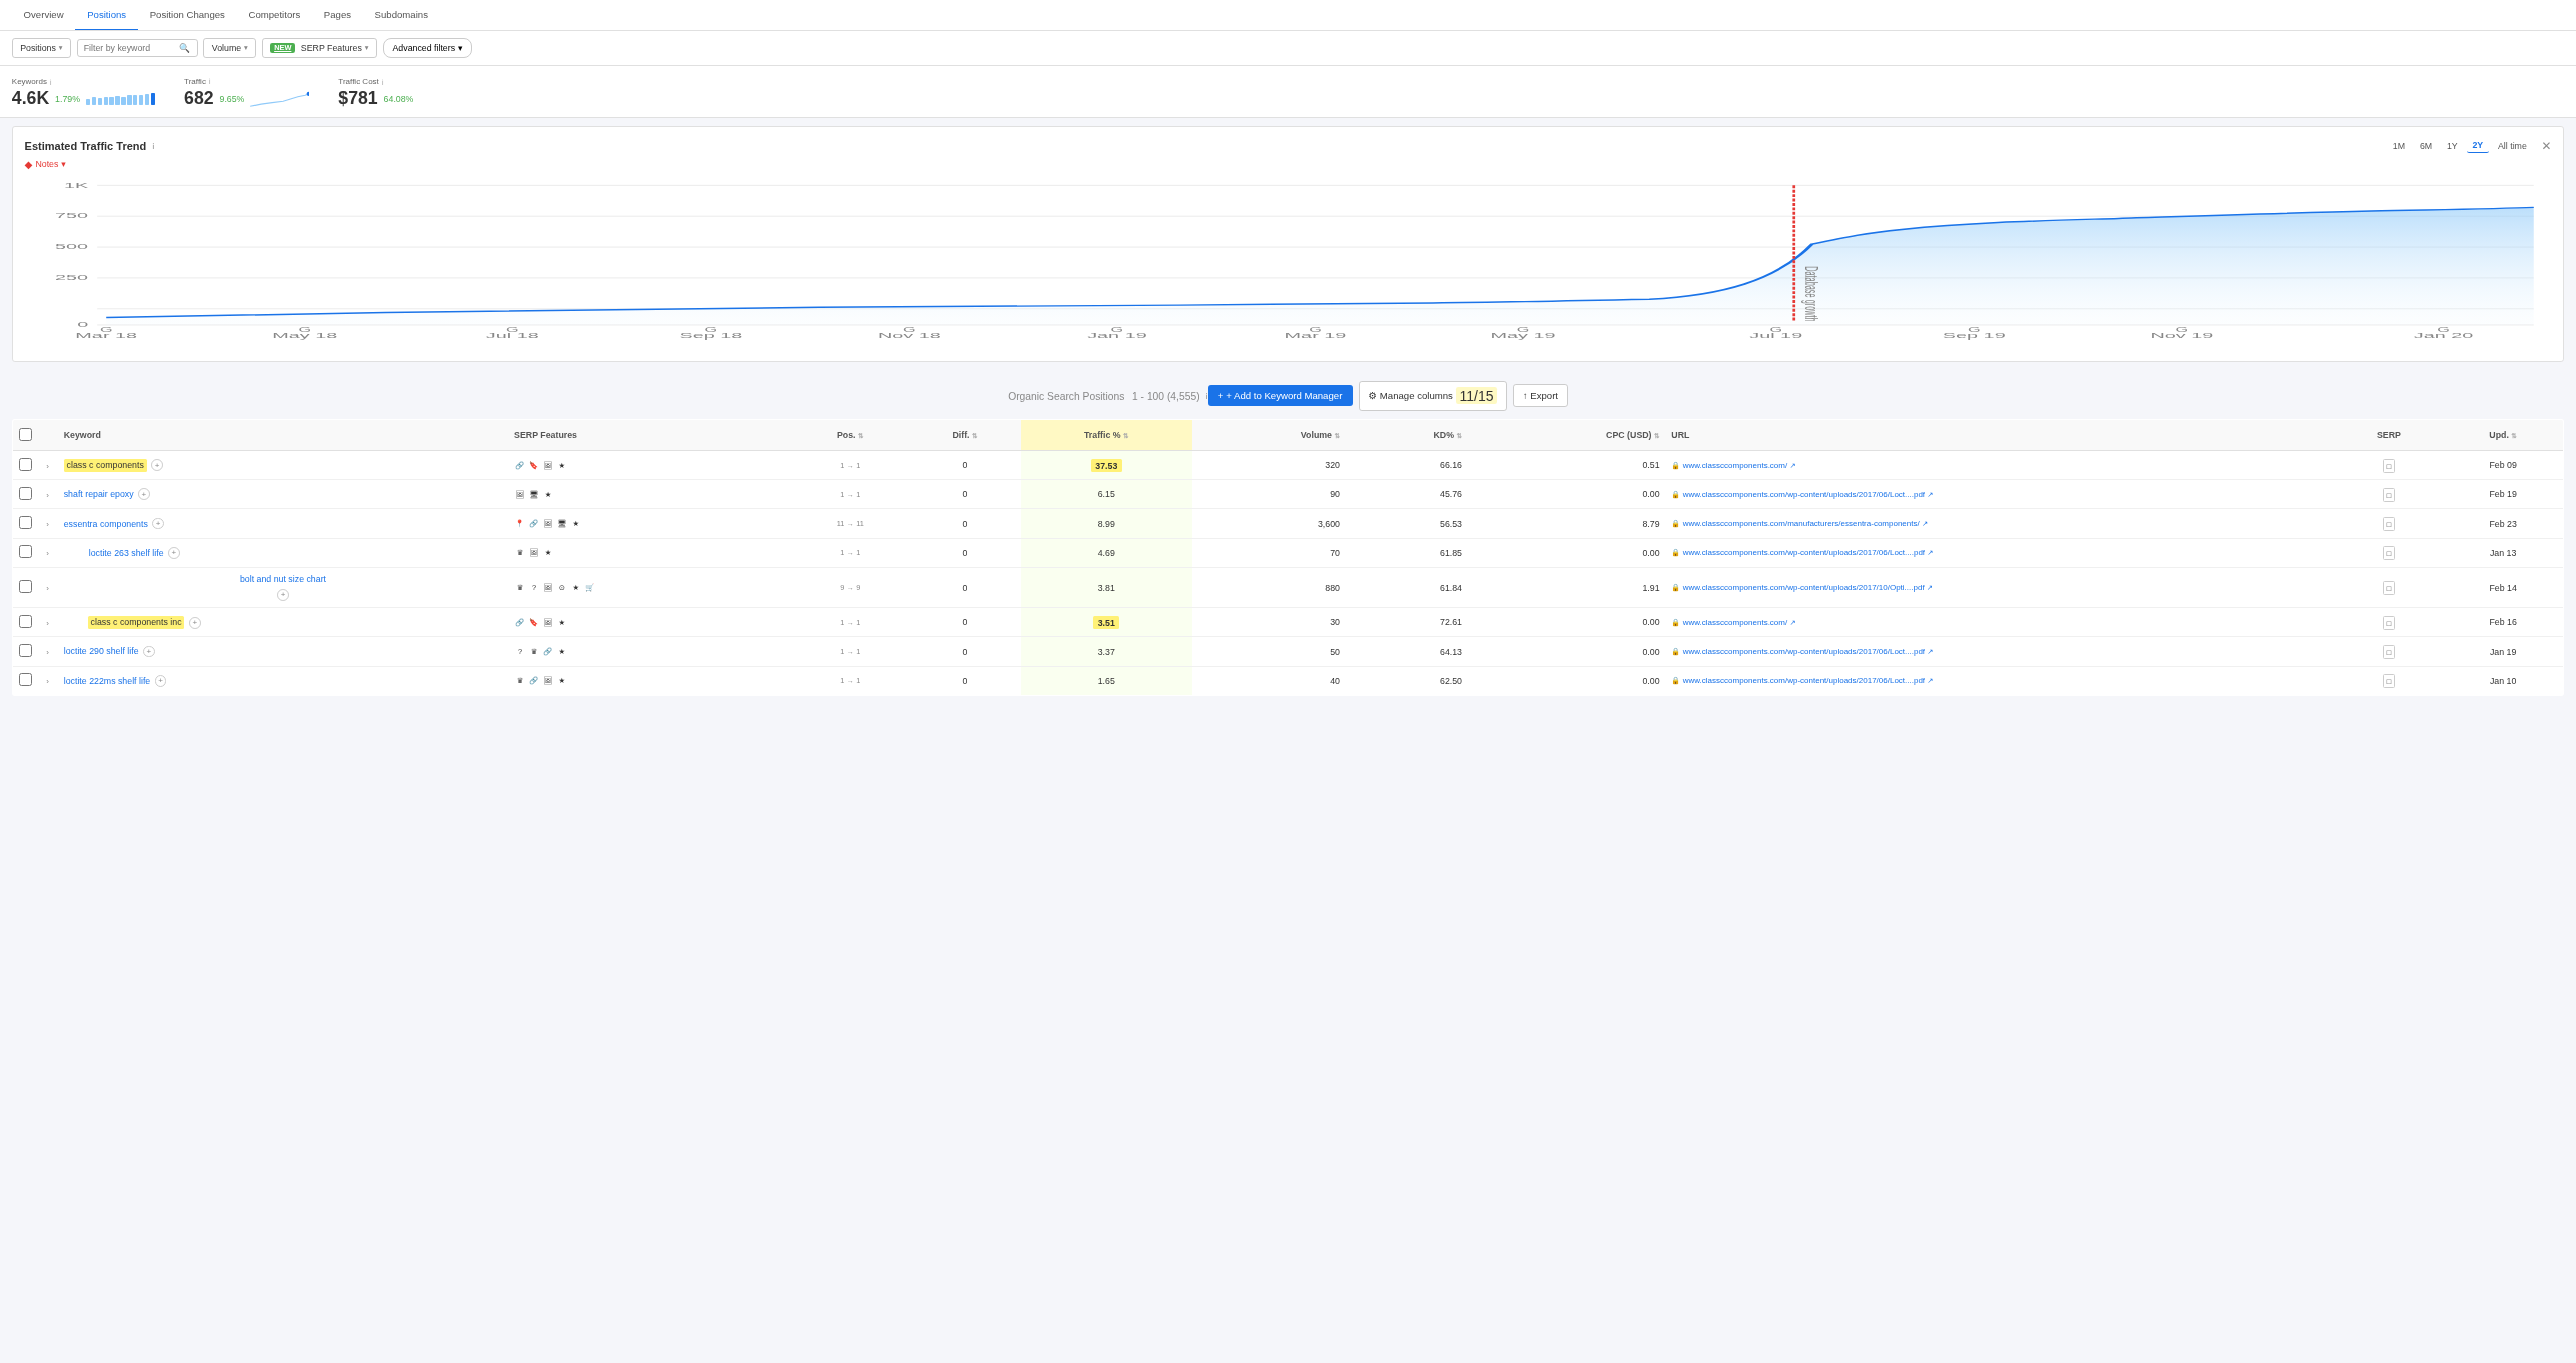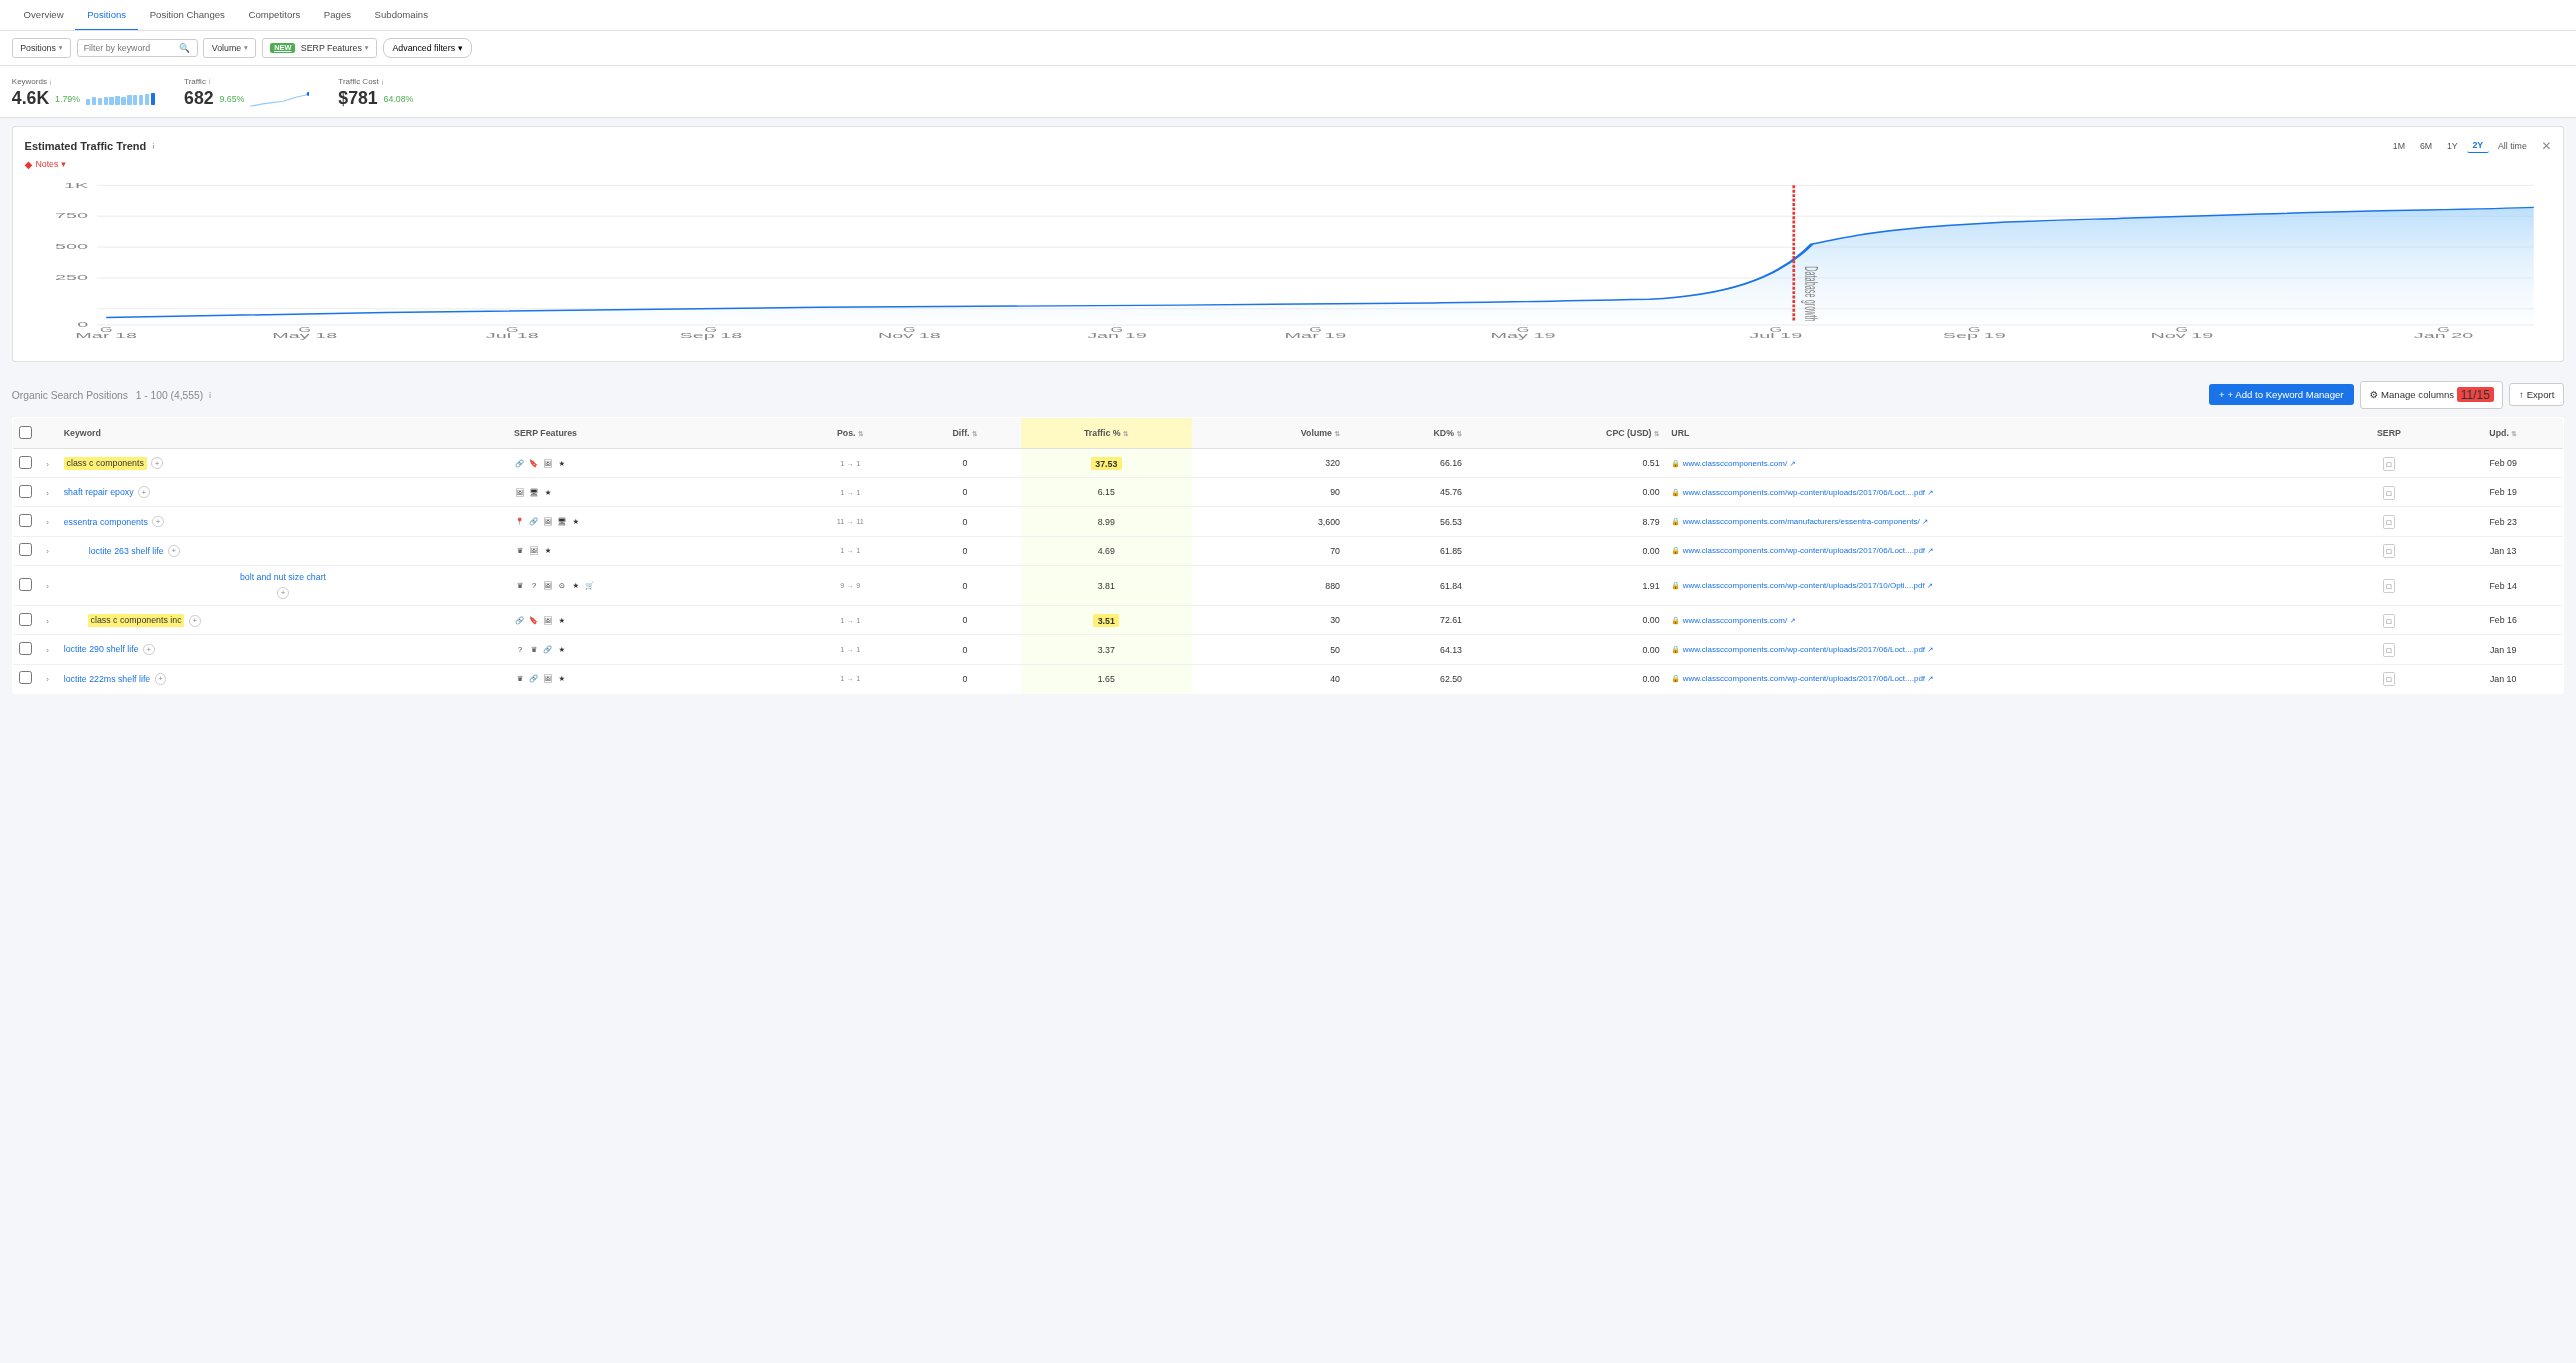--- a/index.html
+++ b/index.html
@@ -36,27 +36,27 @@
     .chart-close { cursor: pointer; color: #888; font-size: 11.8px; }
     .notes-btn { display: flex; align-items: center; gap: 2.9px; color: #e53935; cursor: pointer; font-size: 8.8px; margin-bottom: 7.4px; }
     .time-buttons { display: flex; gap: 3px; }
     .time-btn { padding: 1.5px 5.9px; border-radius: 2.2px; border: none; background: transparent; cursor: pointer; font-size: 8.8px; color: #555; }
     .time-btn.active { color: #1a73e8; border-bottom: 1.5px solid #1a73e8; font-weight: 600; }
     
     .chart-svg-wrap { position: relative; width: 100%; }
     
     
     .table-section { padding: 11.8px; }
-    .table-header-row { display: flex; align-items: center; justify-content: space-between; margin-bottom: 8.8px; }
+    .table-header-row { display: flex; align-items: center; justify-content: center; margin-bottom: 8.8px; }
     .table-title { font-size: 11.8px; font-weight: 600; }
     .table-title span { color: #888; font-weight: 400; font-size: 10.3px; }
     .table-actions { display: flex; align-items: center; gap: 5.9px; }
     .btn-primary { background: #1a73e8; color: #fff; border: none; border-radius: 2.9px; padding: 5.2px 10.3px; cursor: pointer; font-size: 9.6px; display: flex; align-items: center; gap: 2.9px; }
     .btn-secondary { background: #fff; color: #333; border: 0.7px solid #ccc; border-radius: 2.9px; padding: 5.2px 8.8px; cursor: pointer; font-size: 9.6px; display: flex; align-items: center; gap: 2.9px; }
-    .badge-count { background: #ef4444; border-radius: 2.2px; padding: 0.7px 3.7px; font-size: 12px; }
+    .badge-count { background: #fef9c3; border-radius: 2.2px; padding: 0.7px 3.7px; font-size: 14px; }
     
     table { width: 100%; border-collapse: collapse; background: #fff; border: 0.7px solid #e0e0e0; border-radius: 2.9px; overflow: hidden; }
     thead tr { background: #f9f9f9; }
     th { padding: 7.4px 5.9px; text-align: left; font-size: 8.8px; font-weight: 600; color: #555; border-bottom: 0.7px solid #e0e0e0; white-space: nowrap; cursor: pointer; }
     td { padding: 6.6px 5.9px; font-size: 8.8px; border-bottom: 0.7px solid #f0f0f0; color: #333; vertical-align: middle; }
     .keyword-link { color: #1a73e8; cursor: pointer; text-decoration: none; }
     .keyword-highlight { background: #fff176; padding: 1.5px 2.9px; border-radius: 1.5px; color: #333; }
     .traffic-highlight { background: #fff176; padding: 1.5px 4.4px; border-radius: 1.5px; font-weight: 600; }
     .url-link { color: #1a73e8; font-size: 8px; display: flex; align-items: center; gap: 2.2px; }
     .lock-icon { color: #4caf50; font-size: 7.4px; }

